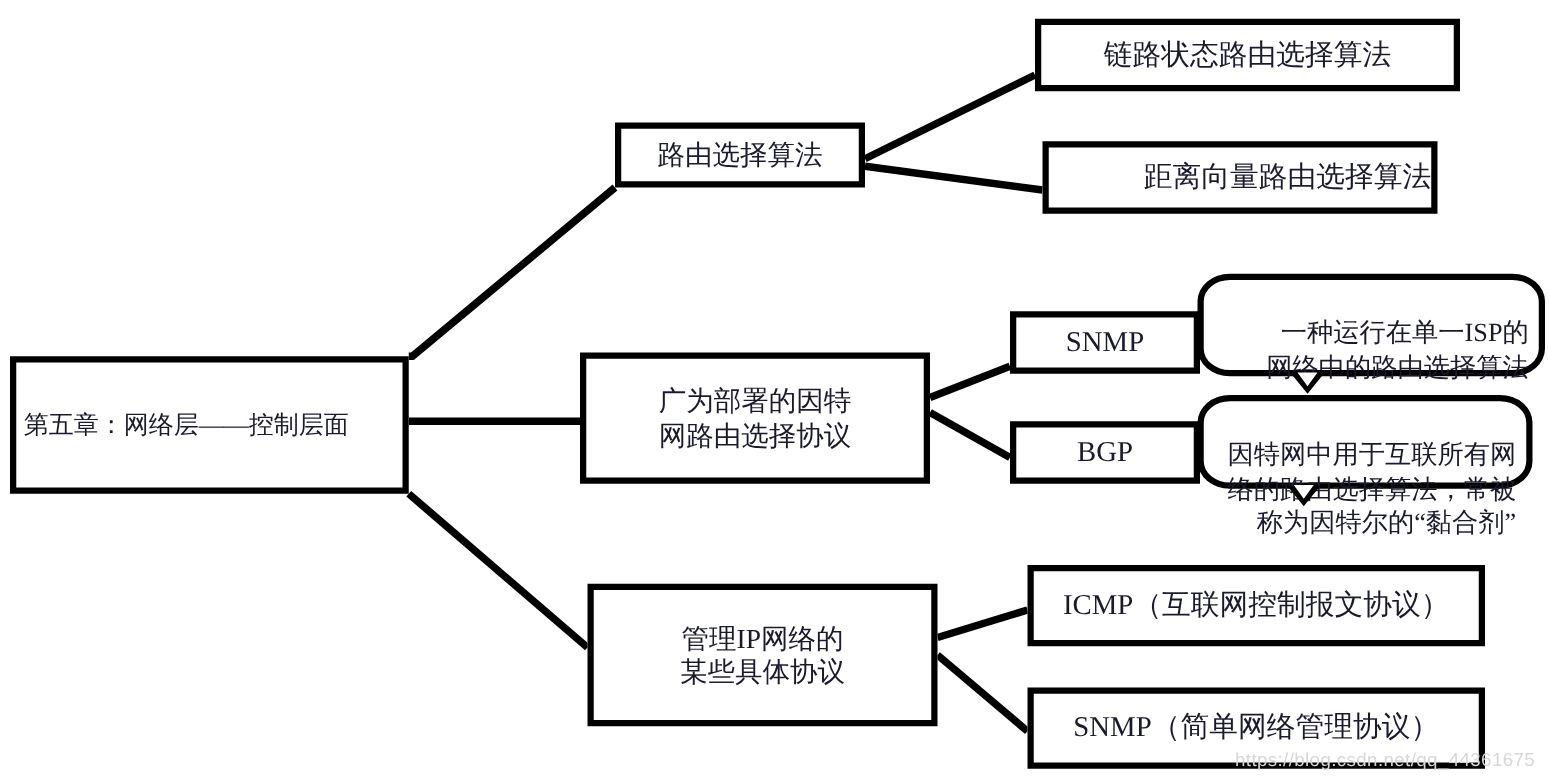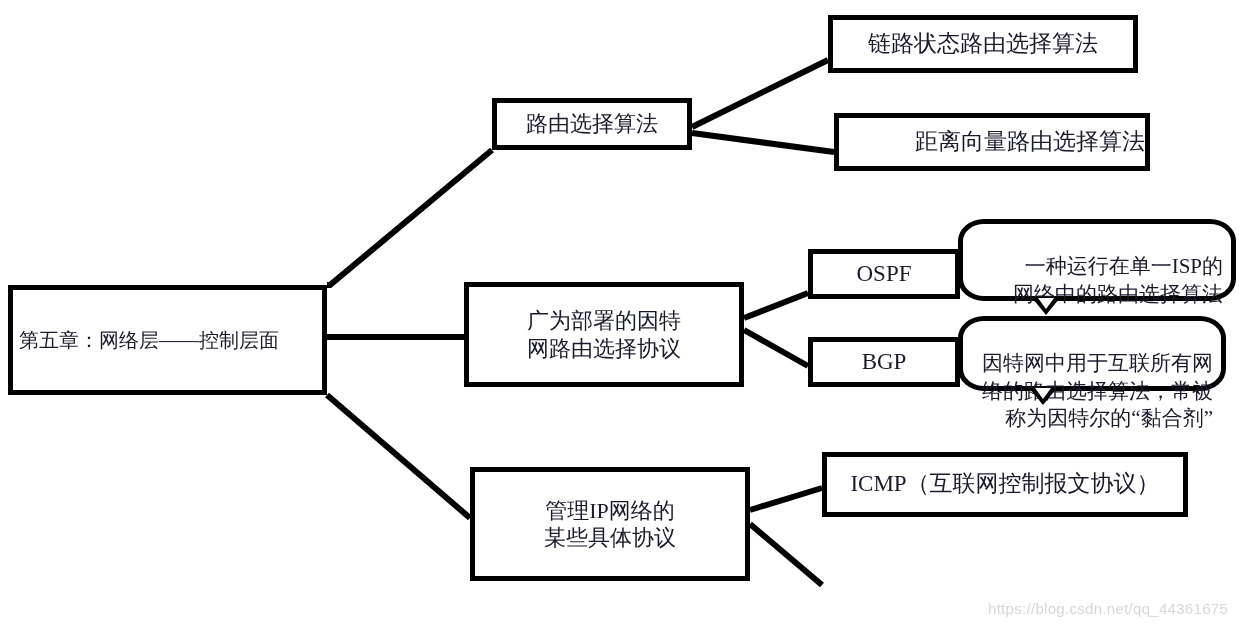--- a/index.html
+++ b/index.html
@@ -119,40 +119,43 @@
   <div class="node" style="left: 464px; top: 282px; width: 280px; height: 105px; font-size: 22px;">
     <span>广为部署的因特
 网路由选择协议</span>
   </div>
 
   <div class="node" style="left: 470px; top: 467px; width: 280px; height: 114px; font-size: 22px;">
     <span>管理IP网络的
 某些具体协议</span>
   </div>
 
-  <div class="node" style="left: 828px; top: 15px; width: 310px; height: 58px; font-size: 23px;">
+  <div class="node" style="left: 828px; top: 15px; width: 340px; height: 58px; font-size: 23px;">
     <span>链路状态路由选择算法</span>
   </div>
 
   <div class="node" style="left: 834px; top: 113px; width: 316px; height: 58px; font-size: 23px; justify-content: flex-end;">
     <span>距离向量路由选择算法</span>
   </div>
 
   <div class="node" style="left: 808px; top: 249px; width: 152px; height: 50px; font-size: 23px;">
-    <span>OSPF</span>
+    <span>SNMP</span>
   </div>
 
   <div class="node" style="left: 808px; top: 337px; width: 152px; height: 50px; font-size: 23px;">
     <span>BGP</span>
   </div>
 
   <div class="node" style="left: 822px; top: 452px; width: 366px; height: 65px; font-size: 23px;">
     <span>ICMP（互联网控制报文协议）</span>
   </div>
 
+  <div class="node" style="left: 822px; top: 550px; width: 366px; height: 65px; font-size: 23px;">
+    <span>SNMP（简单网络管理协议）</span>
+  </div>
 
   <div class="callout" style="left: 958px; top: 219px; width: 278px; height: 82px; font-size: 21px;">
     <span>一种运行在单一ISP的
 网络中的路由选择算法</span>
     <span class="tail"></span>
   </div>
 
   <div class="callout" style="left: 958px; top: 316px; width: 268px; height: 75px; font-size: 21px;">
     <span>因特网中用于互联所有网
 络的路由选择算法，常被

